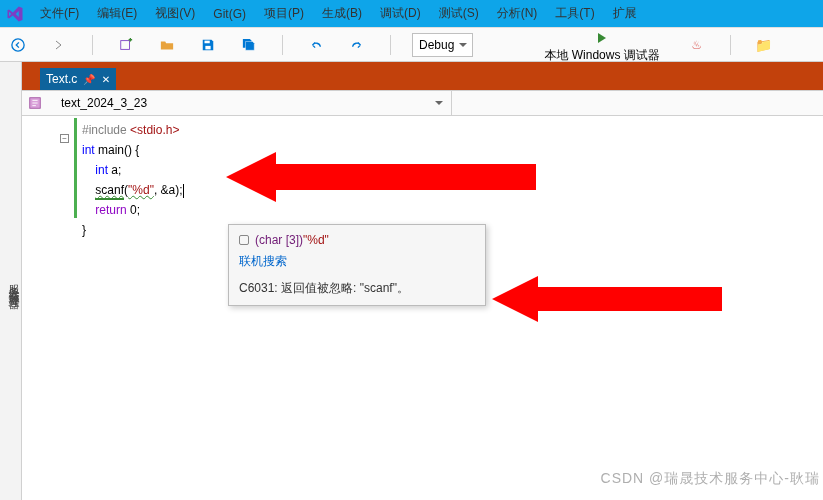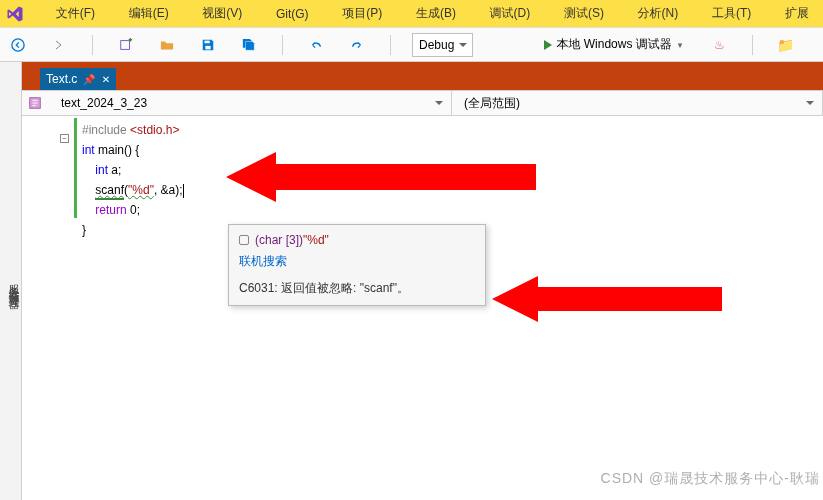--- a/index.html
+++ b/index.html
@@ -1,25 +1,25 @@
 <!DOCTYPE html>
 <html><head>
 <meta charset="utf-8">
 <style>
 * { margin: 0; padding: 0; box-sizing: border-box; font-family: "Microsoft YaHei", "Segoe UI", sans-serif; font-size: 12px; }
 body { background: #fff; width: 823px; height: 500px; overflow: hidden; position: relative; }
-.menubar { display: flex; align-items: center; height: 28px; padding: 0 6px; background: #fde047; border-bottom: 1px solid #e0e0e0; gap: 2px; justify-content: space-between; }
+.menubar { display: flex; align-items: center; height: 28px; padding: 0 6px; background: #0ea5e9; border-bottom: 1px solid #e0e0e0; gap: 2px; }
 .vs-logo { width: 18px; height: 18px; margin-right: 6px; }
 .menu-item { padding: 4px 8px; color: #333; cursor: pointer; }
 .toolbar { display: flex; align-items: center; height: 34px; padding: 0 6px; background: #fafafa; border-bottom: 1px solid #d0d0d0; gap: 17px; }
 .tb-btn { display: inline-flex; align-items: center; justify-content: center; width: 24px; height: 24px; color: #555; cursor: pointer; border-radius: 2px; }
 .tb-sep { width: 1px; height: 20px; background: #d0d0d0; margin: 0 4px; }
 .tb-dropdown { display: inline-flex; align-items: center; height: 24px; border: 1px solid #c0c0c0; background: #fff; padding: 0 18px 0 6px; position: relative; cursor: pointer; min-width: 60px; }
 .tb-dropdown::after { content: ""; position: absolute; right: 5px; top: 50%; width: 0; height: 0; border-left: 4px solid transparent; border-right: 4px solid transparent; border-top: 4px solid #666; transform: translateY(-50%); }
-.play-btn { display: inline-flex; align-items: center; gap: 4px; padding: 0 8px; height: 24px; cursor: pointer; }
+.play-btn { display: inline-flex; align-items: center; gap: 4px; padding: 0 8px; height: 24px; cursor: pointer; flex-direction: column; }
 .play-tri { width: 0; height: 0; border-top: 5px solid transparent; border-bottom: 5px solid transparent; border-left: 8px solid #388a34; }
 .fire-icon { color: #d9534f; }
 .folder-icon { color: #e8a33d; font-size: 14px; }
 .content-row { display: flex; height: calc(100% - 62px); }
 .sidebar { width: 22px; background: #f3f3f3; border-right: 1px solid #d0d0d0; writing-mode: vertical-rl; text-align: center; padding-top: 6px; color: #444; font-size: 11px; letter-spacing: 2px; }
 .editor-area { flex: 1; display: flex; flex-direction: column; }
 .tab-row { display: flex; align-items: flex-end; height: 28px; background: #c2410c; padding-left: 18px; }
 .tab { display: flex; align-items: center; background: #0e639c; color: #fff; height: 22px; padding: 0 6px; gap: 6px; font-size: 11px; }
 .tab .pin, .tab .close { font-size: 10px; cursor: pointer; }
 .nav-row { display: flex; align-items: center; height: 26px; border-top: 1px solid #d0d0d0; border-bottom: 1px solid #d0d0d0; background: #fafafa; }
@@ -142,23 +142,20 @@
       </div>
     </div>
     <div class="nav-row">
       <div class="nav-select" style="flex:0 0 430px">
         <svg class="nav-icon" viewBox="0 0 16 16">
             <rect x="2" y="2" width="12" height="12" fill="#d9a0d9" stroke="#a050a0"></rect>
             <path d="M5 5h6M5 8h6M5 11h4" stroke="#fff"></path>
           </svg>
         <span>text_2024_3_23</span>
       </div>
-      <div class="nav-select">
-        <span style="padding-left:6px">(全局范围)</span>
-      </div>
     </div>
     <div class="code-area">
       <div class="gutter">
         <div class="gutter-box">−</div>
       </div>
       <div class="green-bar"></div>
 <pre class="code"><span class="kw-grey">#include </span><span class="kw-red">&lt;stdio.h&gt;</span>
 <span class="kw-blue">int</span><span> main() {</span>
 <span>    </span><span class="kw-blue">int</span><span> a;</span>
 <span>    </span><span class="under-green squiggle">scanf</span><span>(</span><span class="kw-red squiggle">"%d"</span><span>, &amp;a);</span><span class="caret"></span>

